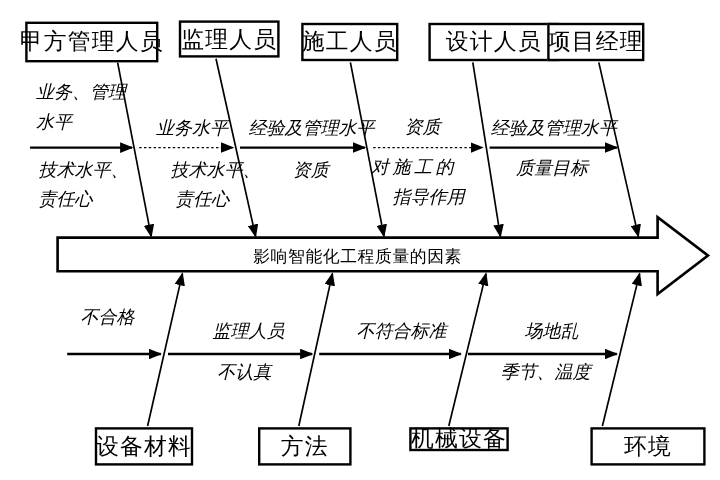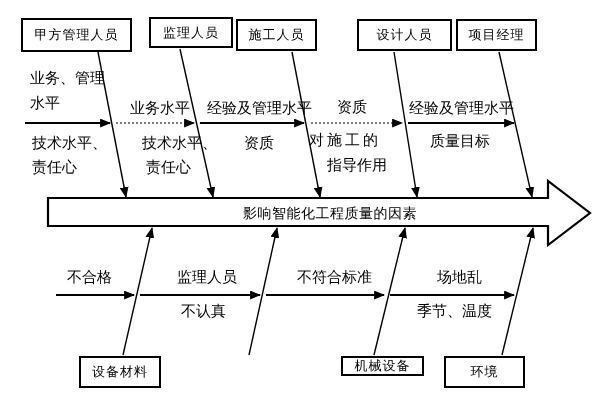--- a/index.html
+++ b/index.html
@@ -5,30 +5,30 @@
   html,body{margin:0;padding:0;background:#ffffff;}
   .stage{
     position:relative;width:600px;height:400px;background:#ffffff;
     font-family:"Liberation Serif","DejaVu Serif",serif;
     color:#000;overflow:hidden;
   }
   .stage svg{position:absolute;left:0;top:0;}
   .cat-box{
     position:absolute;border:2px solid #000;background:#fff;
     display:flex;align-items:center;justify-content:center;
-    font-size:13px;white-space:nowrap;box-sizing:border-box;
+    font-size:19px;white-space:nowrap;box-sizing:border-box;
     letter-spacing:1px;
   }
   .lbl{
-    position:absolute;font-size:15px;white-space:nowrap;line-height:1;
+    position:absolute;font-size:15px;white-space:nowrap;line-height:1;font-style:italic;
   }
   .ls2{letter-spacing:3px;}
   .spine-lbl{
     position:absolute;left:48px;top:205px;width:500px;text-align:center;
-    font-size:14px;letter-spacing:0.5px;white-space:nowrap;margin-left:32px;
+    font-size:14px;letter-spacing:0.5px;white-space:nowrap;
   }
 </style>
 </head>
 <body>
 
 <div class="stage">
 
   <svg width="600" height="400" viewBox="0 0 600 400">
     <defs>
       <marker id="ah" viewBox="0 0 10 8" refX="9" refY="4" markerWidth="11" markerHeight="9" orient="auto" markerUnits="userSpaceOnUse">
@@ -58,47 +58,48 @@
     <line x1="56" y1="295" x2="134" y2="295" stroke="#000" stroke-width="2" marker-end="url(#ah)"></line>
     <line x1="140" y1="295" x2="260" y2="295" stroke="#000" stroke-width="2" marker-end="url(#ah)"></line>
     <line x1="266" y1="295" x2="384" y2="295" stroke="#000" stroke-width="2" marker-end="url(#ah)"></line>
     <line x1="390" y1="295" x2="514" y2="295" stroke="#000" stroke-width="2" marker-end="url(#ah)"></line>
   </svg>
 
   <div class="spine-lbl">影响智能化工程质量的因素</div>
 
   <div class="cat-box" style="left:21px;top:18px;width:111px;height:34px">甲方管理人员</div>
   <div class="cat-box" style="left:149px;top:17px;width:84px;height:31px">监理人员</div>
-  <div class="cat-box" style="left:236px;top:19px;width:81px;height:32px">施工人员</div>
-  <div class="cat-box" style="left:357px;top:19px;width:95px;height:32px">设计人员</div>
+  <div class="cat-box" style="left:251px;top:19px;width:81px;height:32px">施工人员</div>
+  <div class="cat-box" style="left:357px;top:19px;width:109px;height:32px">设计人员</div>
   <div class="cat-box" style="left:456px;top:19px;width:81px;height:32px">项目经理</div>
 
   <div class="cat-box" style="left:79px;top:356px;width:82px;height:32px">设备材料</div>
+  <div class="cat-box" style="left:215px;top:356px;width:78px;height:32px">方法</div>
   <div class="cat-box" style="left:341px;top:356px;width:83px;height:20px">机械设备</div>
-  <div class="cat-box" style="left:444px;top:356px;width:81px;height:32px">环境</div>
+  <div class="cat-box" style="left:492px;top:356px;width:96px;height:32px">环境</div>
 
   <div class="lbl" style="left:30px;top:71px">业务、管理</div>
   <div class="lbl" style="left:30px;top:96px">水平</div>
   <div class="lbl" style="left:32px;top:136px">技术水平、</div>
   <div class="lbl" style="left:32px;top:160px">责任心</div>
 
   <div class="lbl" style="left:130px;top:101px">业务水平</div>
   <div class="lbl" style="left:142px;top:136px">技术水平、</div>
   <div class="lbl" style="left:146px;top:160px">责任心</div>
 
   <div class="lbl" style="left:207px;top:101px">经验及管理水平</div>
   <div class="lbl" style="left:244px;top:136px">资质</div>
 
   <div class="lbl" style="left:337px;top:100px">资质</div>
   <div class="lbl ls2" style="left:309px;top:133px">对施工的</div>
   <div class="lbl" style="left:327px;top:158px">指导作用</div>
 
   <div class="lbl" style="left:409px;top:101px">经验及管理水平</div>
   <div class="lbl" style="left:430px;top:134px">质量目标</div>
 
-  <div class="lbl" style="left:67px;top:270px">不合格</div>
+  <div class="lbl" style="left:67px;top:258px">不合格</div>
   <div class="lbl" style="left:177px;top:270px">监理人员</div>
   <div class="lbl" style="left:181px;top:304px">不认真</div>
   <div class="lbl" style="left:297px;top:270px">不符合标准</div>
   <div class="lbl" style="left:437px;top:270px">场地乱</div>
   <div class="lbl" style="left:417px;top:304px">季节、温度</div>
 
 </div>
 
 </body></html>

